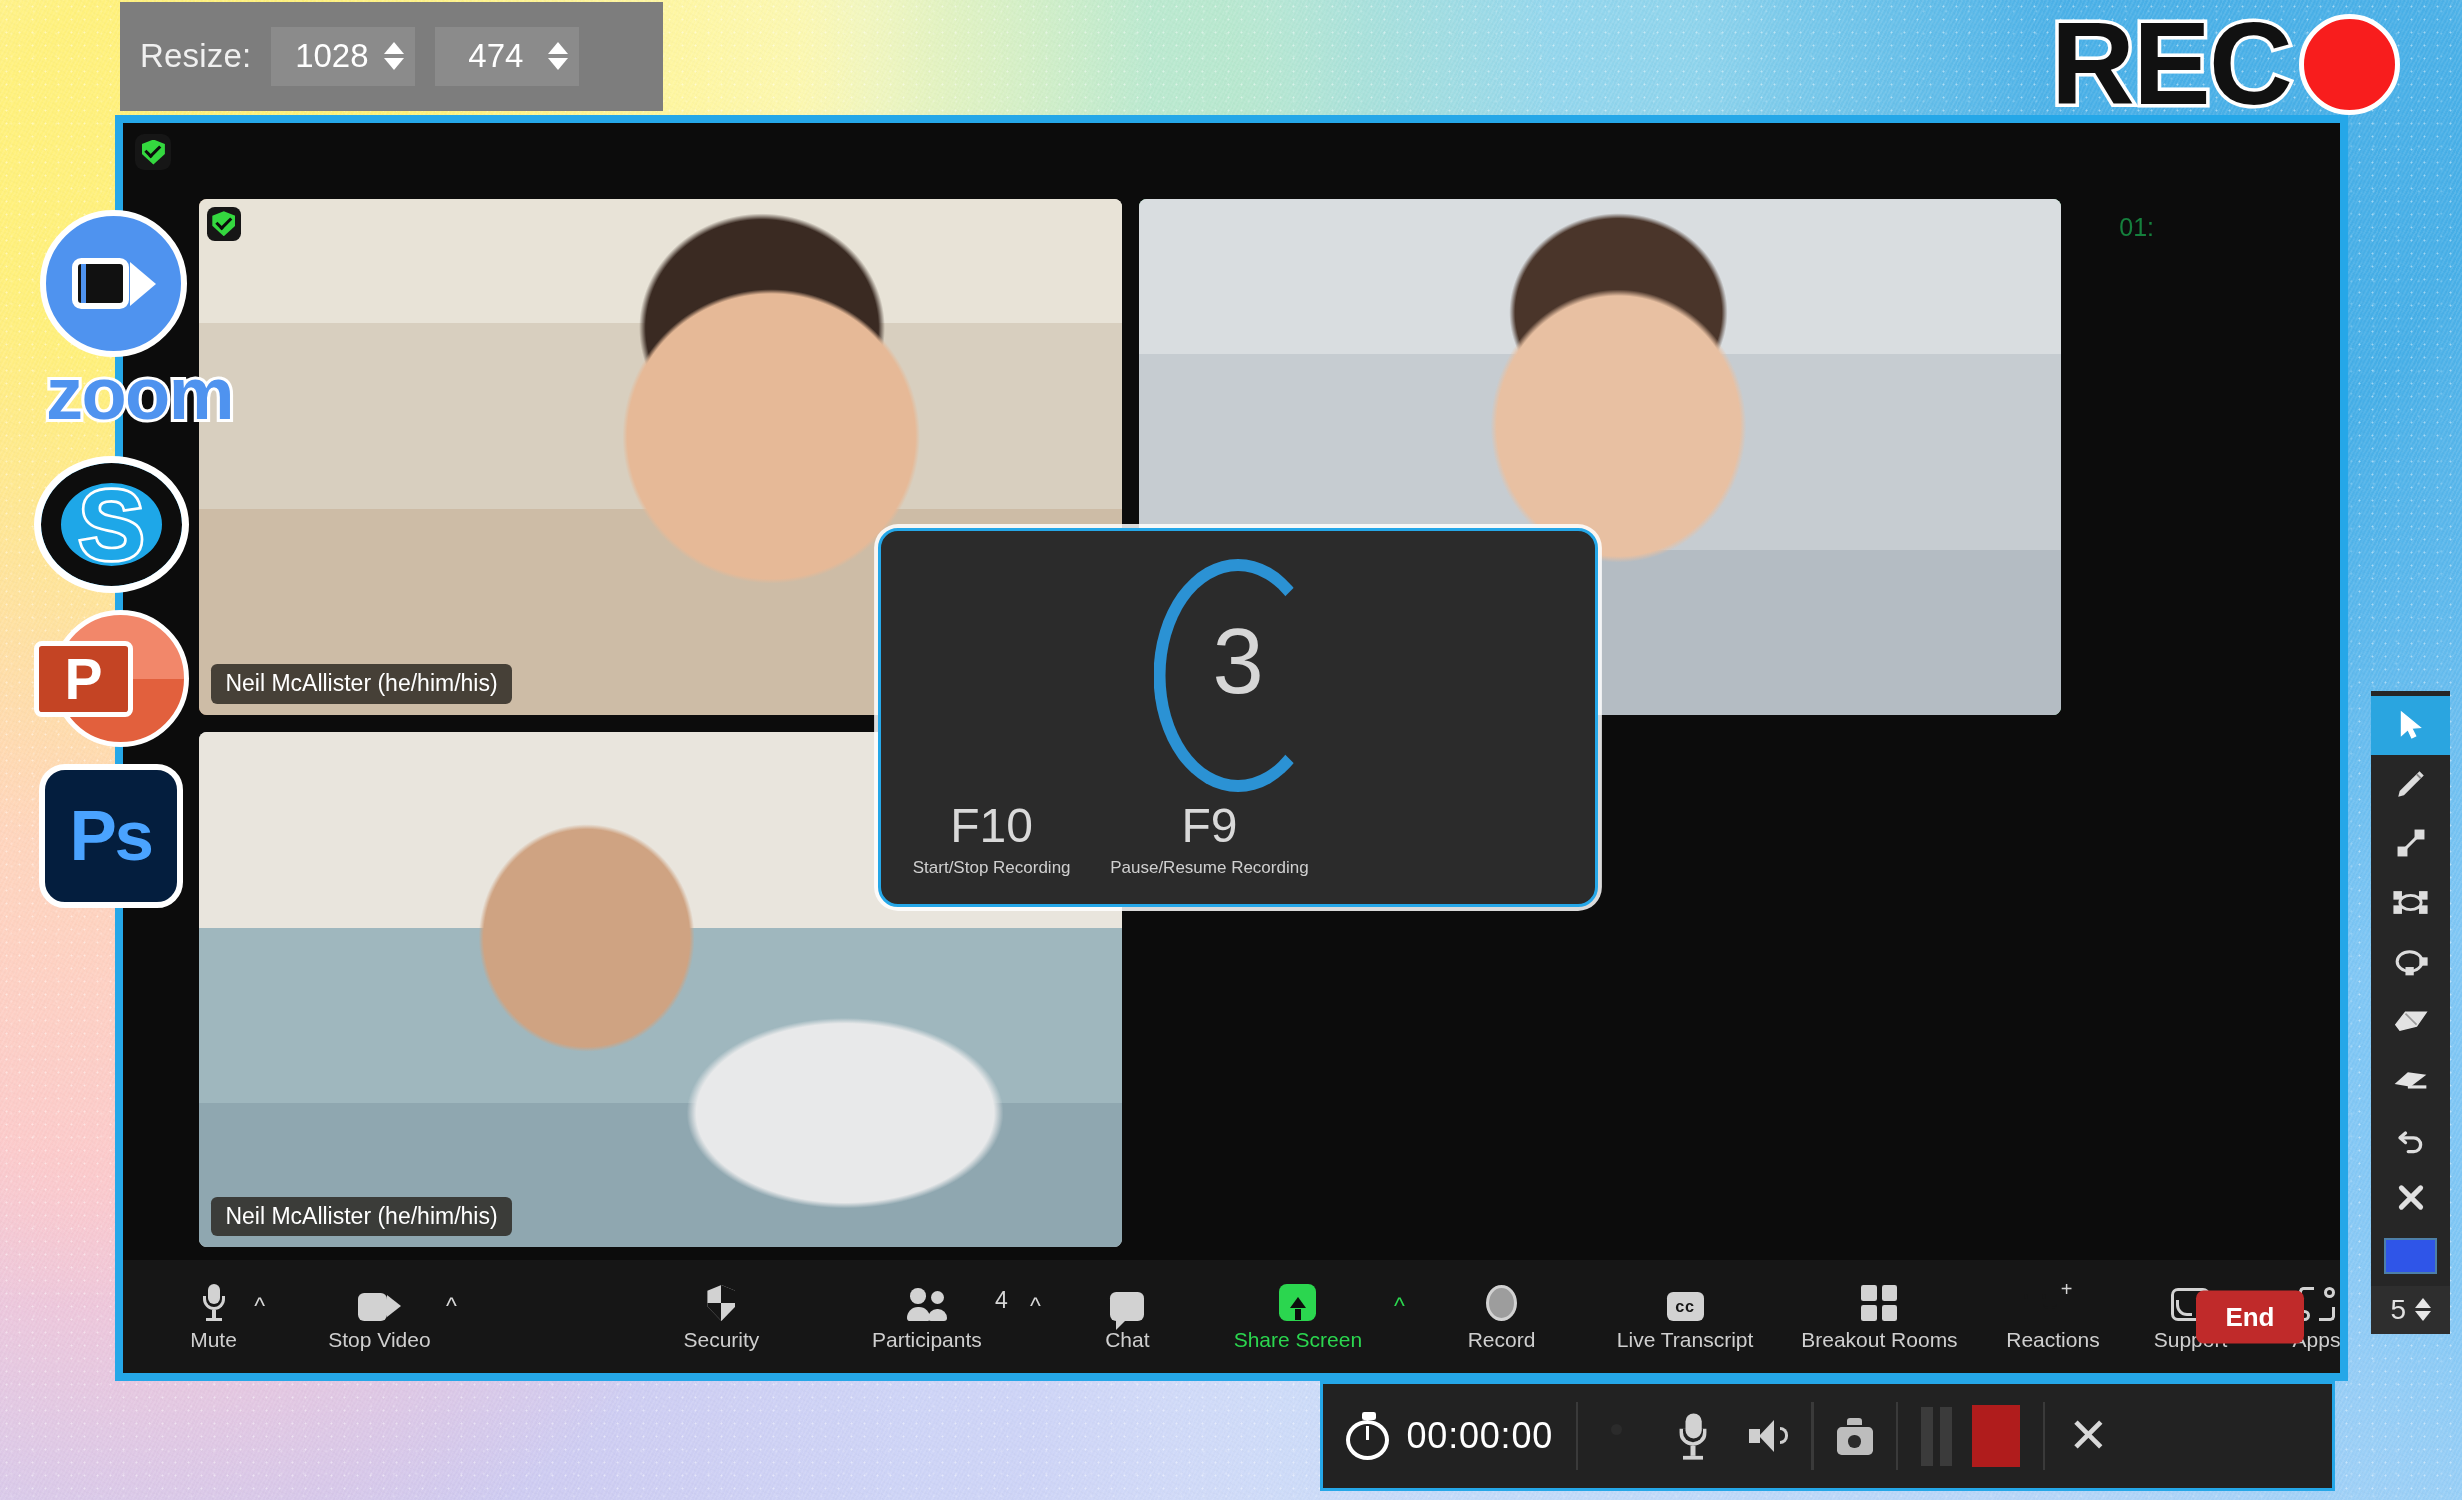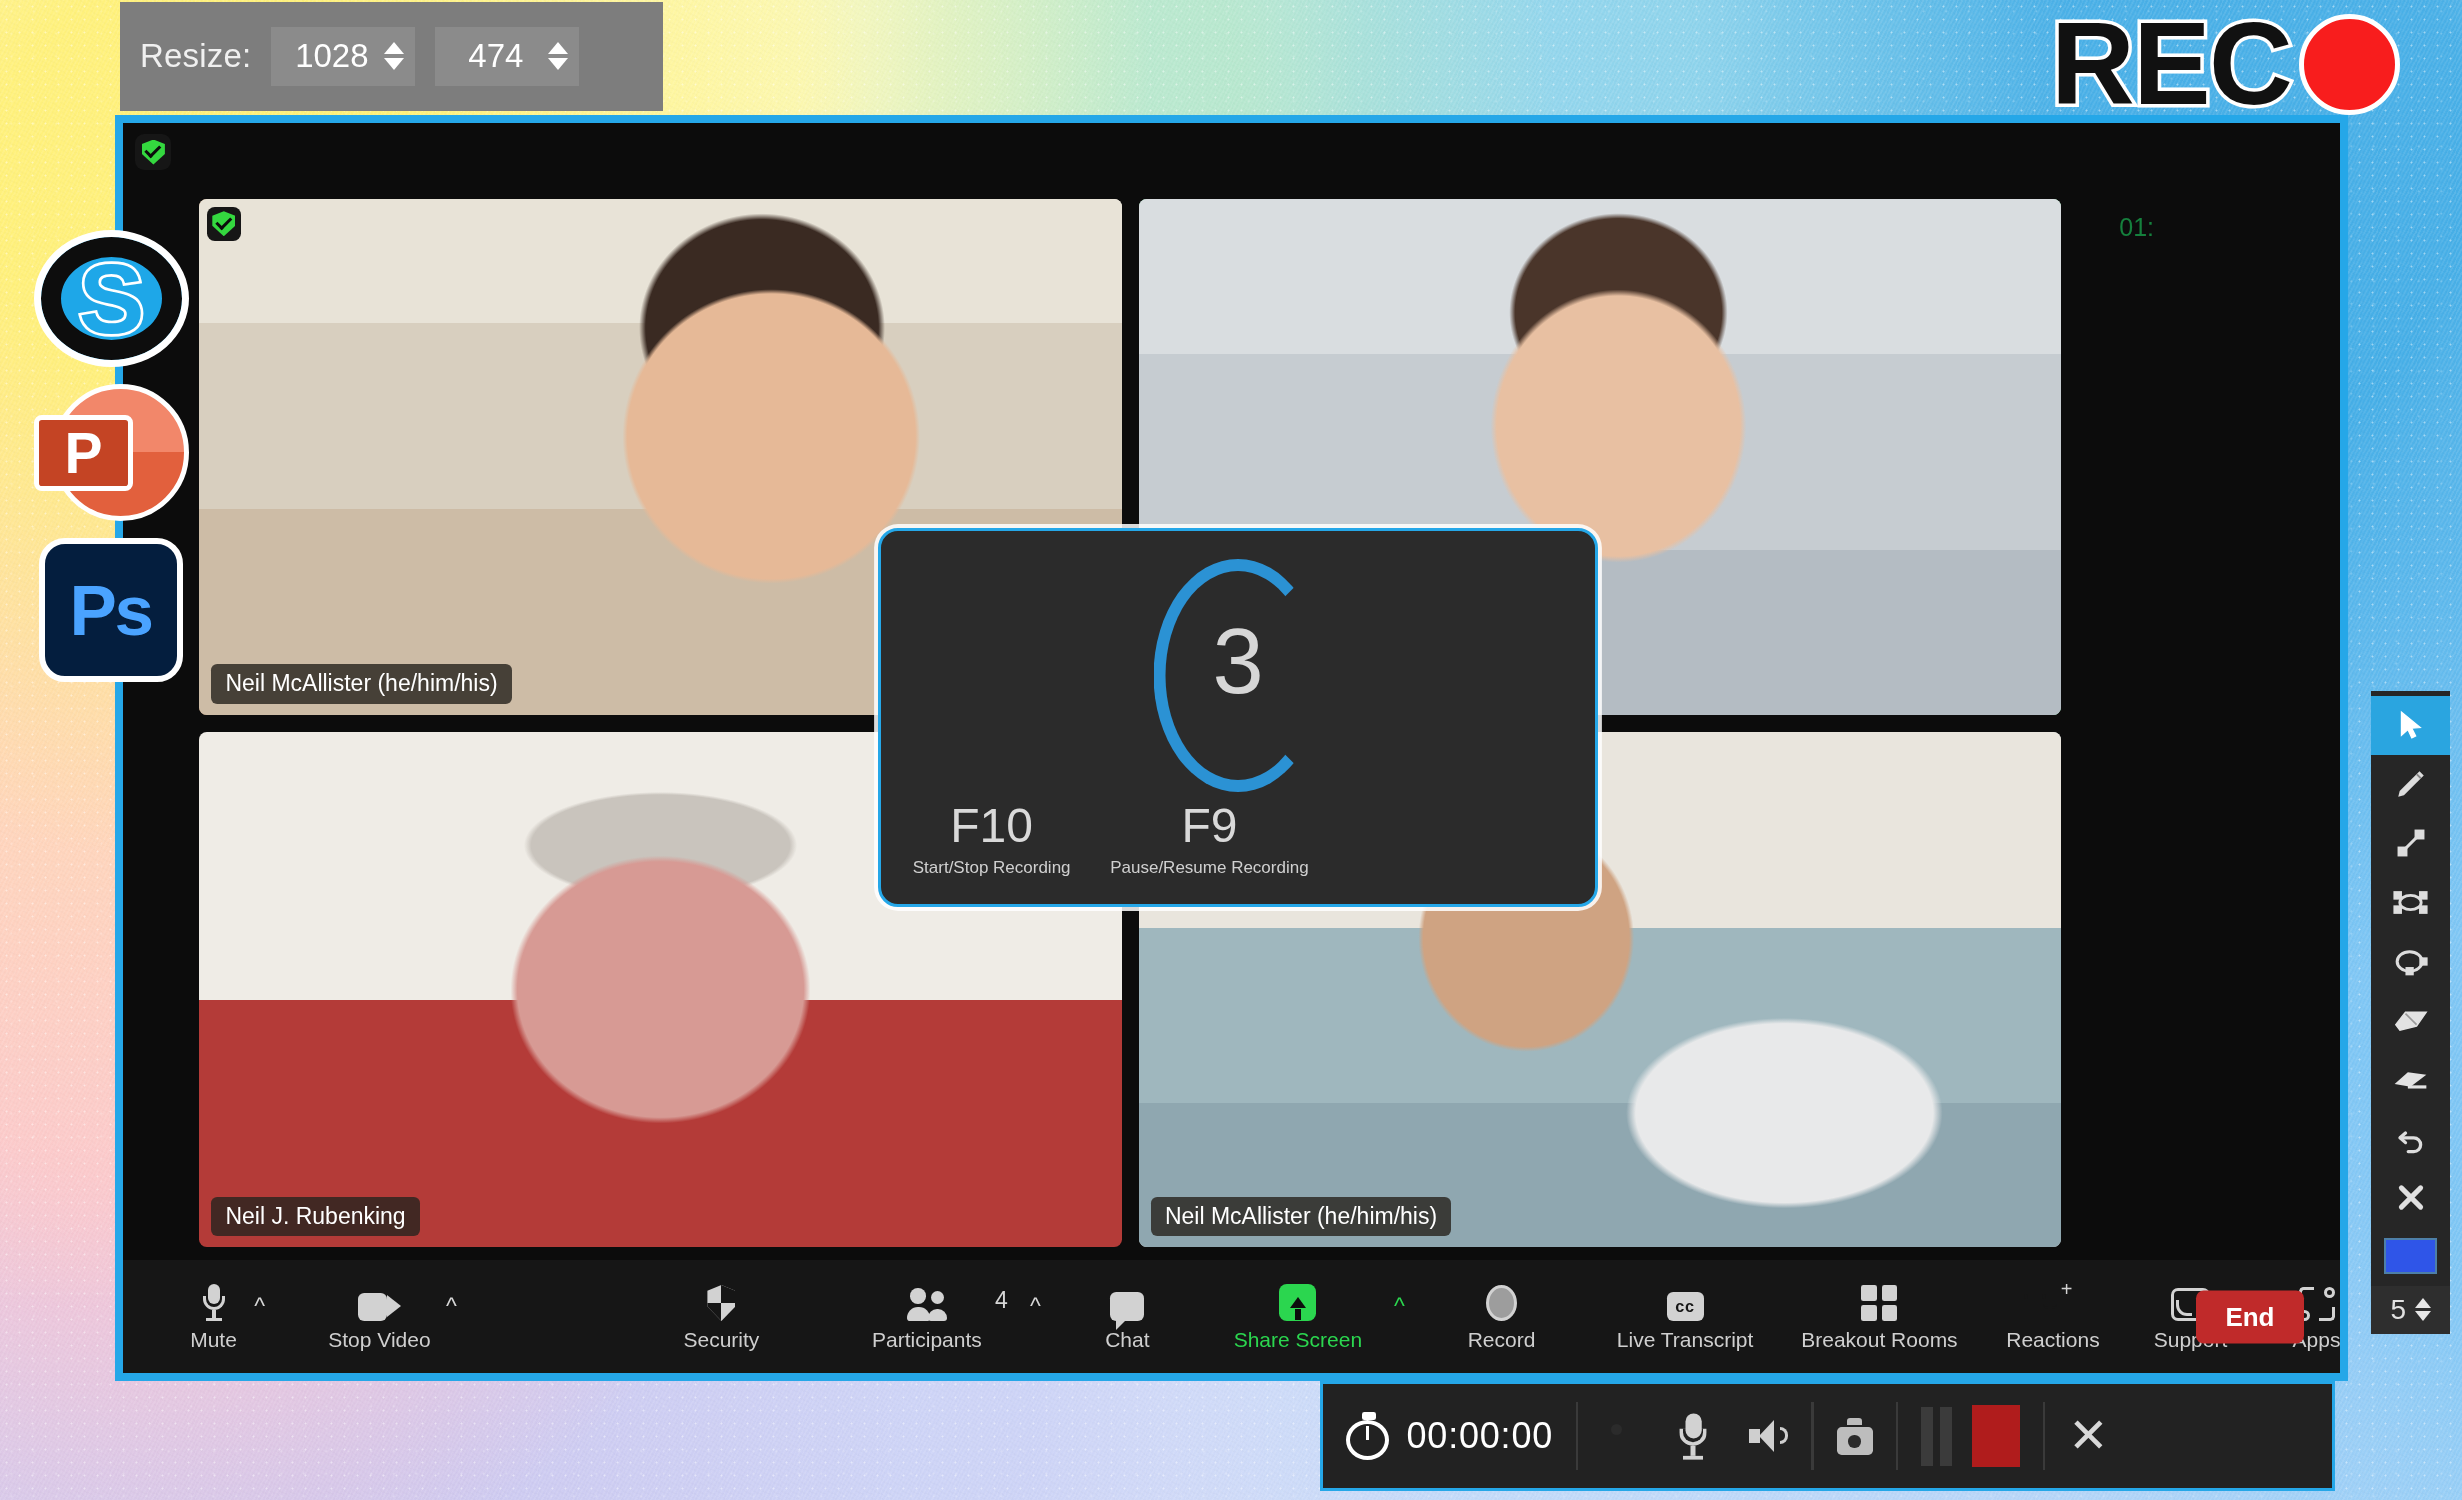--- a/index.html
+++ b/index.html
@@ -294,20 +294,29 @@
       </span>
   </div>
 </div>
 
 <div class="rec-wrap">
   <div class="rec-text">REC</div>
   <div class="rec-dot"></div>
 </div>
 
 <div class="app-rail">
+  <div>
+    <div class="logo-zoom-circle">
+      <div class="cam-ico">
+          <span class="body"></span>
+          <span class="lens"></span>
+        </div>
+    </div>
+    <div class="zoom-word">zoom</div>
+  </div>
   <div class="logo-skype">
     <span class="skype-s">S</span>
   </div>
   <div class="logo-ppt">
     <span class="ppt-circ"></span>
     <span class="ppt-sq">P</span>
   </div>
   <div class="logo-ps">
     <span class="ps-txt">Ps</span>
   </div>
@@ -328,24 +337,20 @@
       <div class="shield-badge tile">
         <span class="shield-g"></span>
       </div>
       <div class="nametag">Neil McAllister (he/him/his)</div>
     </div>
 
     <div class="tile active">
       <div class="scene t2"></div>
     </div>
 
-    <div class="tile">
-      <div class="scene t3"></div>
-      <div class="nametag">Neil J. Rubenking</div>
-    </div>
 
     <div class="tile">
       <div class="scene t4"></div>
       <div class="nametag">Neil McAllister (he/him/his)</div>
     </div>
   </div>
 
   <div class="zbar">
     <div class="zitem" style="margin-left:67px">
       <span class="zicon">

